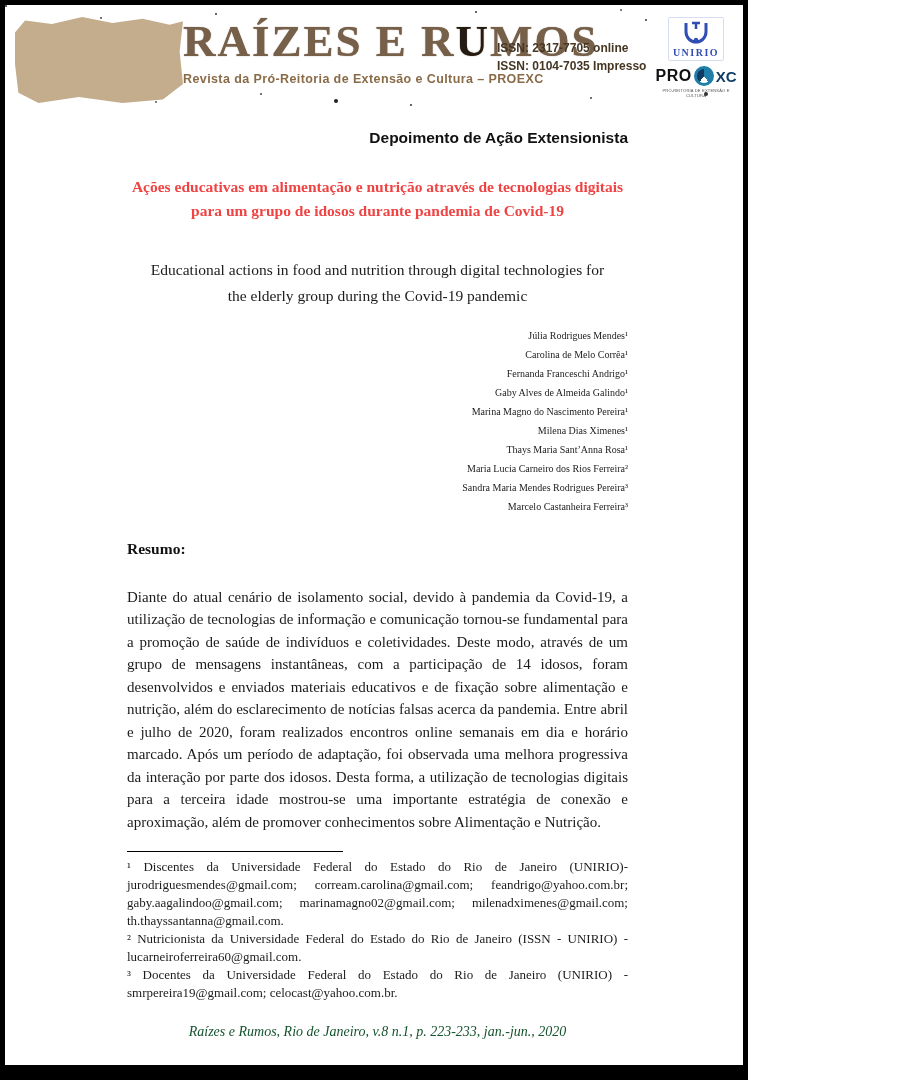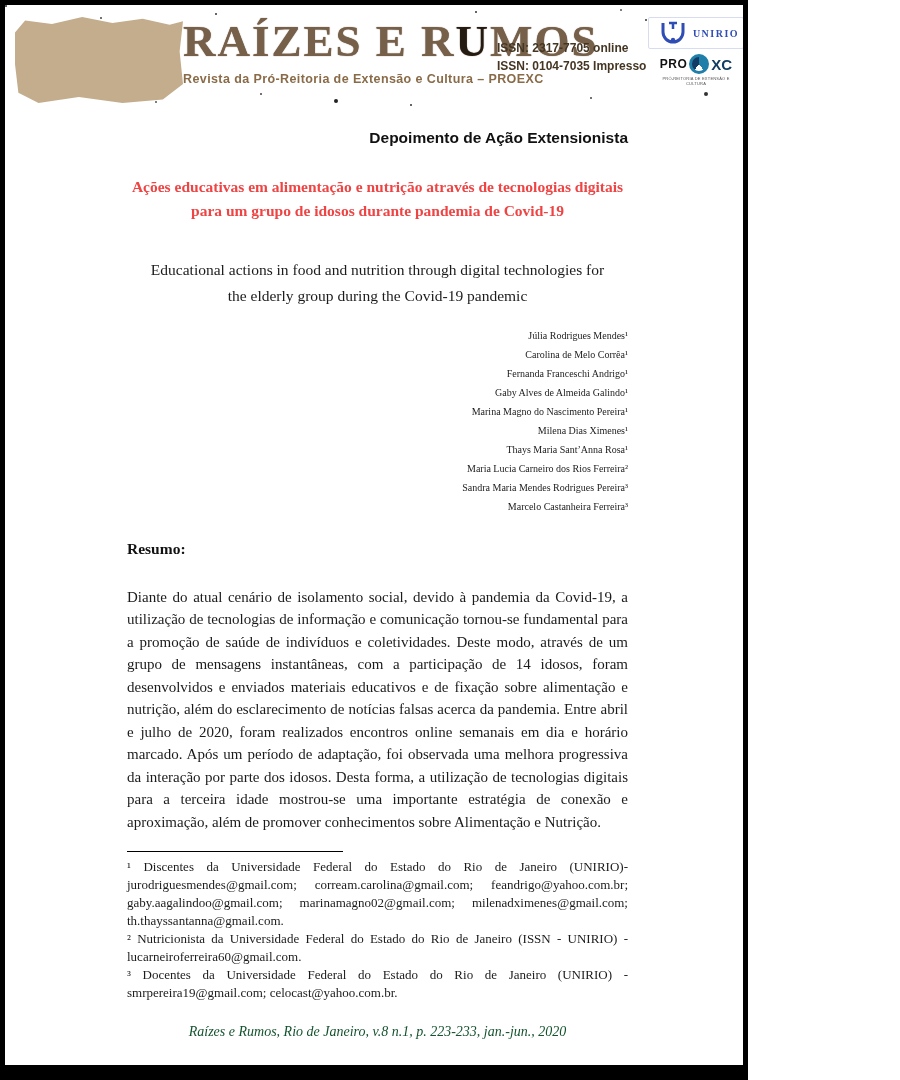--- a/index.html
+++ b/index.html
@@ -44,26 +44,26 @@
   }
   .journal-title .dark-u{color:#241c12;}
   .journal-subtitle{
     margin-top:8px;font-family:"Liberation Sans", sans-serif;
     font-weight:bold;font-size:12.5px;color:#8a6b48;letter-spacing:.4px;white-space:nowrap;
   }
   .issn-block{flex:0 0 auto;width:160px;margin-top:24px;text-align:left;
     font-family:"Liberation Sans", sans-serif;font-weight:bold;font-size:12px;
     color:#453623;line-height:1.5;white-space:nowrap;}
   .logos{flex:0 0 auto;width:78px;display:flex;flex-direction:column;align-items:center;margin-top:2px;}
-  .unirio-logo{display:flex;align-items:center;border:1px solid #d8dcf0;padding:2px 4px;border-radius:2px;}
+  .unirio-logo{display:flex;flex-direction:column;align-items:center;border:1px solid #d8dcf0;padding:2px 4px;border-radius:2px;}
   .unirio-logo svg{display:block;}
   .unirio-text{font-family:"Liberation Serif", serif;font-weight:bold;font-size:10px;color:#2f4db5;letter-spacing:1.5px;margin-top:1px;}
   .proexc-logo{margin-top:5px;display:flex;flex-direction:column;align-items:center;}
   .proexc-row{display:flex;align-items:center;gap:2px;}
-  .proexc-pro{font-family:"Liberation Sans", sans-serif;font-weight:bold;font-size:12px;color:#111;letter-spacing:.5px;}
+  .proexc-pro{font-family:"Liberation Sans", sans-serif;font-weight:bold;font-size:16px;color:#111;letter-spacing:.5px;}
   .proexc-circle{width:20px;height:20px;border-radius:50%;border:3px solid #1f7fa8;box-sizing:border-box;position:relative;background:
       conic-gradient(#1f7fa8 0 40%, #fff 40% 60%, #123c63 60% 100%);}
   .proexc-xc{font-family:"Liberation Sans", sans-serif;font-weight:bold;font-size:15px;color:#123c63;}
   .proexc-caption{font-family:"Liberation Sans", sans-serif;font-size:4px;color:#555;margin-top:2px;text-align:center;letter-spacing:.2px;}
   
   .content{padding:0 115px 0 122px;}
   .section-label{margin-top:14px;text-align:right;font-weight:bold;font-size:15.5px;
     font-family:"Liberation Sans", sans-serif; color:#111;}
   .title-pt{margin-top:28px;text-align:center;font-weight:bold;font-size:15.5px;line-height:1.55;color:#ef4444;}
   .title-en{margin-top:34px;text-align:center;font-size:15.5px;line-height:1.7;color:#1b1b1b;padding:0 20px;}

